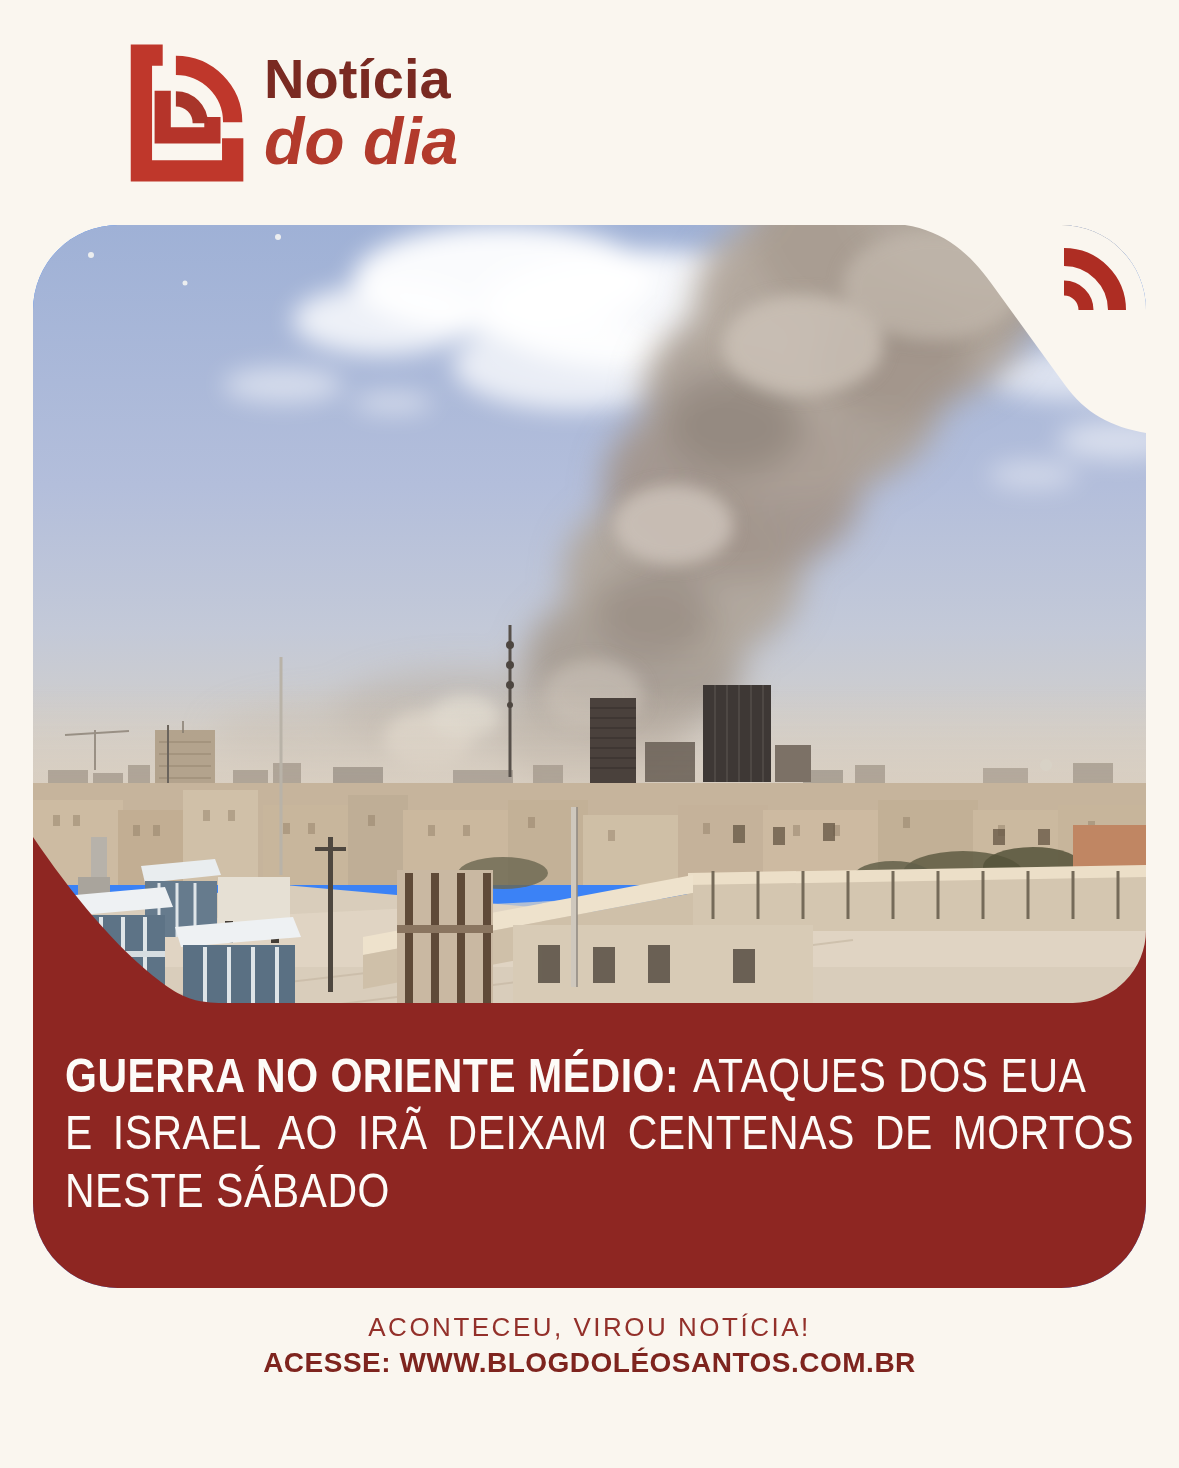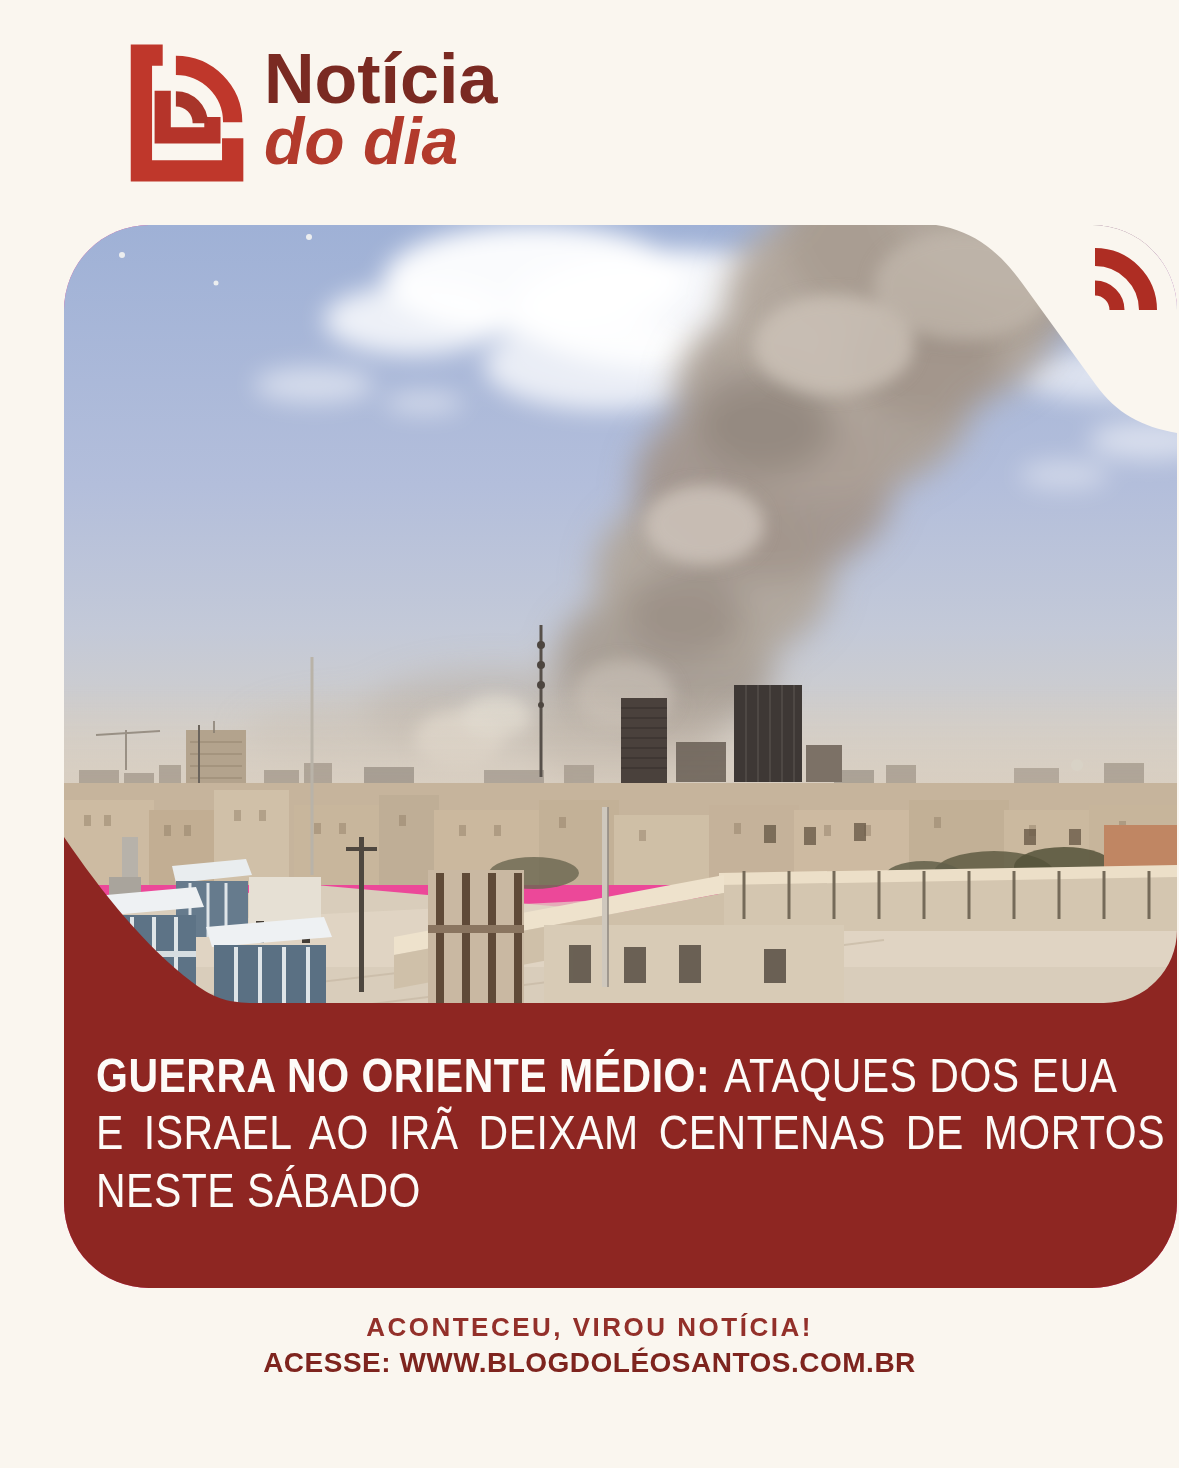--- a/index.html
+++ b/index.html
@@ -9,44 +9,44 @@
     background:#faf6ef;
     position:relative;
     overflow:hidden;
   }
   .canvas{position:absolute;inset:0;width:1179px;height:1468px;background:#faf6ef;}
 
   
   .logo{position:absolute;left:118px;top:42px;display:flex;align-items:flex-start;}
   .logo-mark{width:132px;height:142px;flex:0 0 auto;}
   .logo-text{margin-left:14px;margin-top:6px;line-height:62px;font-weight:bold;letter-spacing:0;}
-  .logo-line1{font-size:70px;color:#7a2a22;}
+  .logo-line1{font-size:56px;color:#7a2a22;}
   .logo-line2{font-size:66px;color:#b23a2c;font-style:italic;}
 
   
   .card{
     position:absolute;left:33px;top:225px;width:1113px;height:1063px;
-    border-radius:85px;overflow:hidden;background:#ec4899;margin-left:31px;
+    border-radius:85px;overflow:hidden;background:#3b82f6;
   }
   .card svg.scene{position:absolute;left:0;top:0;display:block;}
 
   
   .headline{
     position:absolute;left:32px;top:822px;width:1052px;
     color:#fdfbf8;transform:scaleY(1.15);transform-origin:left top;
   }
   .hl-line{font-size:41px;line-height:50px;white-space:nowrap;font-weight:400;}
   .hl-bold{font-weight:700;margin-right:14px;letter-spacing:0.5px;}
   .hl-light{font-weight:400;letter-spacing:0.5px;}
   .hl-line2{word-spacing:8px;letter-spacing:0.5px;}
   .hl-line3{letter-spacing:0.5px;}
 
   
   .footer{position:absolute;left:0;right:0;top:1310px;text-align:center;}
-  .footer-tagline{font-size:26px;letter-spacing:2.5px;color:#93302a;line-height:34px;font-weight:700;}
+  .footer-tagline{font-size:26px;letter-spacing:2.5px;color:#93302a;line-height:34px;font-weight:400;}
   .footer-cta{font-size:28px;letter-spacing:0.5px;color:#7e241e;line-height:38px;font-weight:bold;}
 </style>
 </head>
 <body>
 
 <div class="canvas">
 
   <div class="logo">
     <svg class="logo-mark" viewBox="0 0 130 140" aria-hidden="true">
       <path d="M 44 13 L 23 13 L 23 127 L 113 127 L 113 95" fill="none" stroke="#bf372b" stroke-width="21" stroke-linecap="butt" stroke-linejoin="miter"></path>

